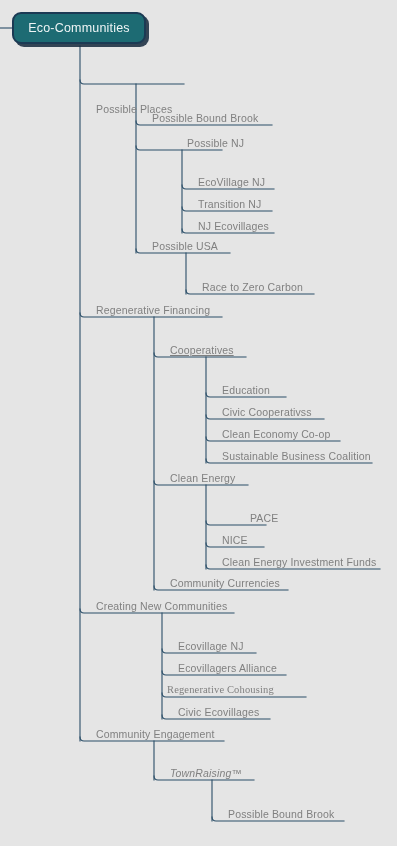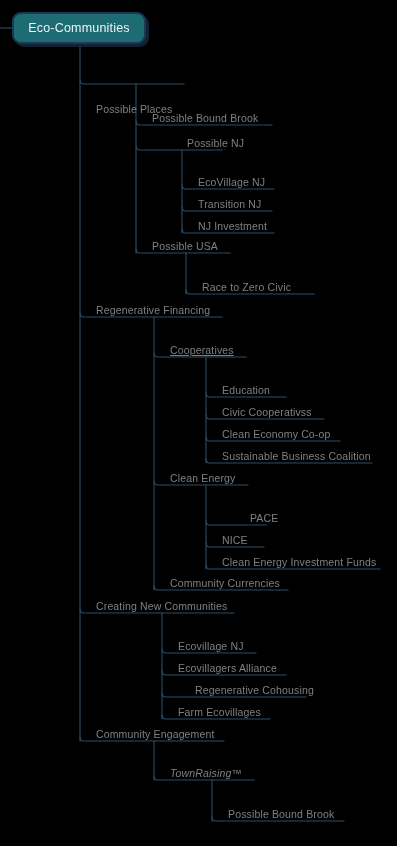--- a/index.html
+++ b/index.html
@@ -53,21 +53,21 @@
     color: #808080;
     font-size: 10.5px;
     letter-spacing: 0.15px;
     white-space: nowrap;
     line-height: 12px;
   }
 </style>
 </head>
 <body>
 
-<div id="canvas" style="background: #000000;">
+<div id="canvas" style="background: #e5e5e5;">
 
   <svg id="wires" viewBox="0 0 397 846" width="397" height="846" xmlns="http://www.w3.org/2000/svg" aria-hidden="true">
     <g id="wire-group" fill="none" stroke="#2b4e68" stroke-width="1.1" stroke-linecap="square" stroke-linejoin="round">
         <path d="M 0 28 L 12 28"></path>
         <path d="M 80 46 L 80 741"></path>
         <path d="M 136 84 L 136 253"></path>
         <path d="M 182 150 L 182 233"></path>
         <path d="M 186 253 L 186 294"></path>
         <path d="M 154 317 L 154 590"></path>
         <path d="M 206 357 L 206 463"></path>
@@ -106,37 +106,37 @@
   </svg>
 
   <div class="root-node" id="root-node" style="left: 12px; top: 12px; width: 134px; height: 32px; background: rgb(29, 107, 115); border-color: rgb(27, 58, 84); color: rgb(238, 244, 245);">Eco-Communities</div>
 
   <div id="labels">
       <div class="node-label" style="left: 96px; top: 71px; color: rgb(128, 128, 128); margin-top: 32px;">Possible Places</div>
       <div class="node-label" style="left: 152px; top: 112px; color: rgb(128, 128, 128);">Possible Bound Brook</div>
       <div class="node-label" style="left: 152px; top: 137px; color: rgb(128, 128, 128); margin-left: 35px;">Possible NJ</div>
       <div class="node-label" style="left: 198px; top: 176px; color: rgb(128, 128, 128);">EcoVillage NJ</div>
       <div class="node-label" style="left: 198px; top: 198px; color: rgb(128, 128, 128);">Transition NJ</div>
-      <div class="node-label" style="left: 198px; top: 220px; color: rgb(128, 128, 128);">NJ Investment</div>
+      <div class="node-label" style="left: 198px; top: 220px; color: rgb(128, 128, 128);">NJ Ecovillages</div>
       <div class="node-label" style="left: 152px; top: 240px; color: rgb(128, 128, 128);">Possible USA</div>
-      <div class="node-label" style="left: 202px; top: 281px; color: rgb(128, 128, 128);">Race to Zero Civic</div>
+      <div class="node-label" style="left: 202px; top: 281px; color: rgb(128, 128, 128);">Race to Zero Carbon</div>
       <div class="node-label" style="left: 96px; top: 304px; color: rgb(128, 128, 128);">Regenerative Financing</div>
       <div class="node-label" style="left: 170px; top: 344px; color: rgb(128, 128, 128); text-decoration: underline;">Cooperatives</div>
       <div class="node-label" style="left: 222px; top: 384px; color: rgb(128, 128, 128);">Education</div>
       <div class="node-label" style="left: 222px; top: 406px; color: rgb(128, 128, 128);">Civic Cooperativss</div>
       <div class="node-label" style="left: 222px; top: 428px; color: rgb(128, 128, 128);">Clean Economy Co-op</div>
       <div class="node-label" style="left: 222px; top: 450px; color: rgb(128, 128, 128);">Sustainable Business Coalition</div>
       <div class="node-label" style="left: 170px; top: 472px; color: rgb(128, 128, 128);">Clean Energy</div>
       <div class="node-label" style="left: 222px; top: 512px; color: rgb(128, 128, 128); padding-left: 28px;">PACE</div>
       <div class="node-label" style="left: 222px; top: 534px; color: rgb(128, 128, 128);">NICE</div>
       <div class="node-label" style="left: 222px; top: 556px; color: rgb(128, 128, 128);">Clean Energy Investment Funds</div>
       <div class="node-label" style="left: 170px; top: 577px; color: rgb(128, 128, 128);">Community Currencies</div>
       <div class="node-label" style="left: 96px; top: 600px; color: rgb(128, 128, 128);">Creating New Communities</div>
       <div class="node-label" style="left: 178px; top: 640px; color: rgb(128, 128, 128);">Ecovillage NJ</div>
       <div class="node-label" style="left: 178px; top: 662px; color: rgb(128, 128, 128);">Ecovillagers Alliance</div>
-      <div class="node-label" style="left: 195px; top: 684px; color: rgb(128, 128, 128);">Regenerative Cohousing</div>
-      <div class="node-label" style="left: 178px; top: 706px; color: rgb(128, 128, 128);">Farm Ecovillages</div>
+      <div class="node-label" style="left: 167px; top: 684px; color: rgb(128, 128, 128); font-family: Liberation Serif, serif;">Regenerative Cohousing</div>
+      <div class="node-label" style="left: 178px; top: 706px; color: rgb(128, 128, 128);">Civic Ecovillages</div>
       <div class="node-label" style="left: 96px; top: 728px; color: rgb(128, 128, 128);">Community Engagement</div>
       <div class="node-label" style="left: 170px; top: 767px; color: rgb(128, 128, 128); font-style: italic;">TownRaising™</div>
       <div class="node-label" style="left: 228px; top: 808px; color: rgb(128, 128, 128);">Possible Bound Brook</div>
     </div>
 
 </div>
 
 </body></html>

